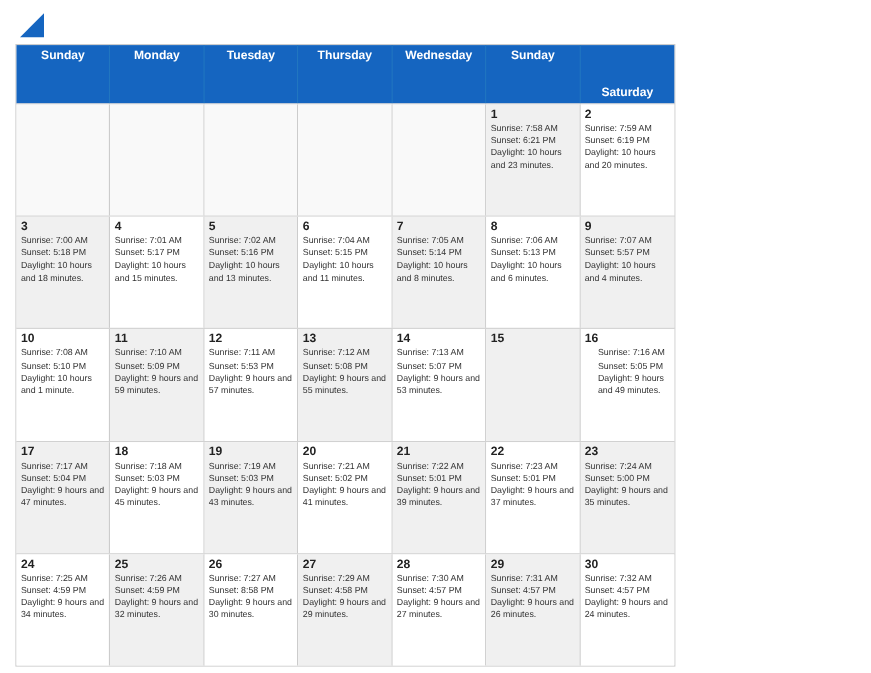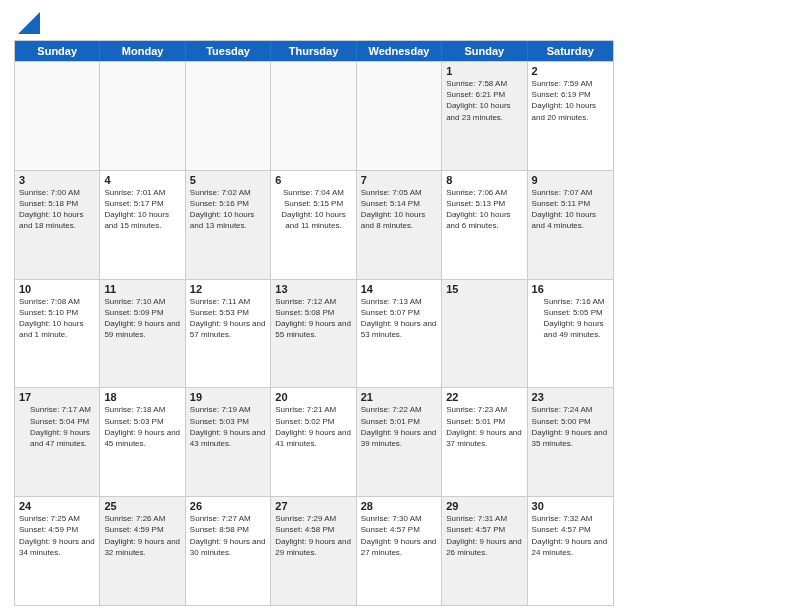--- a/index.html
+++ b/index.html
@@ -59,21 +59,21 @@
       background: #1565c0;
     }
     .cal-header-cell {
       color: #fff;
       font-size: 11px;
       font-weight: bold;
       text-align: center;
       padding: 4px 2px;
       border-right: 1px solid #2176c0;
     }
-    .cal-header-cell:last-child { border-right: none; }
+    .cal-header-cell:last-child { border-right: none; margin-top: 33px; }
     .cal-body {
       flex: 1;
       display: flex;
       flex-direction: column;
     }
     .cal-row {
       display: grid;
       grid-template-columns: repeat(7, 1fr);
       flex: 1;
       border-top: 1px solid #ccc;
@@ -167,40 +167,40 @@
 Daylight: 10 hours and 15 minutes.</div>
           </div>
           <div class="cal-cell shaded">
             <div class="day-num">5</div>
             <div class="cell-info" style="white-space: pre-line;">Sunrise: 7:02 AM
 Sunset: 5:16 PM
 Daylight: 10 hours and 13 minutes.</div>
           </div>
           <div class="cal-cell">
             <div class="day-num">6</div>
-            <div class="cell-info" style="white-space: pre-line; text-align: center;">Sunrise: 7:04 AM
+            <div class="cell-info" style="white-space: pre-line;">Sunrise: 7:04 AM
 Sunset: 5:15 PM
 Daylight: 10 hours and 11 minutes.</div>
           </div>
           <div class="cal-cell shaded">
             <div class="day-num">7</div>
             <div class="cell-info" style="white-space: pre-line;">Sunrise: 7:05 AM
 Sunset: 5:14 PM
 Daylight: 10 hours and 8 minutes.</div>
           </div>
           <div class="cal-cell">
             <div class="day-num">8</div>
             <div class="cell-info" style="white-space: pre-line;">Sunrise: 7:06 AM
 Sunset: 5:13 PM
 Daylight: 10 hours and 6 minutes.</div>
           </div>
           <div class="cal-cell shaded">
             <div class="day-num">9</div>
             <div class="cell-info" style="white-space: pre-line;">Sunrise: 7:07 AM
-Sunset: 5:11 PM
+Sunset: 5:57 PM
 Daylight: 10 hours and 4 minutes.</div>
           </div>
         </div>
         <div class="cal-row">
           <div class="cal-cell">
             <div class="day-num">10</div>
             <div class="cell-info" style="white-space: pre-line;">Sunrise: 7:08 AM
 Sunset: 5:10 PM
 Daylight: 10 hours and 1 minute.</div>
           </div>
@@ -234,21 +234,21 @@
           <div class="cal-cell">
             <div class="day-num">16</div>
             <div class="cell-info" style="white-space: pre-line; margin-left: 12px;">Sunrise: 7:16 AM
 Sunset: 5:05 PM
 Daylight: 9 hours and 49 minutes.</div>
           </div>
         </div>
         <div class="cal-row">
           <div class="cal-cell shaded">
             <div class="day-num">17</div>
-            <div class="cell-info" style="white-space: pre-line; margin-left: 11px;">Sunrise: 7:17 AM
+            <div class="cell-info" style="white-space: pre-line;">Sunrise: 7:17 AM
 Sunset: 5:04 PM
 Daylight: 9 hours and 47 minutes.</div>
           </div>
           <div class="cal-cell">
             <div class="day-num">18</div>
             <div class="cell-info" style="white-space: pre-line;">Sunrise: 7:18 AM
 Sunset: 5:03 PM
 Daylight: 9 hours and 45 minutes.</div>
           </div>
           <div class="cal-cell shaded">

